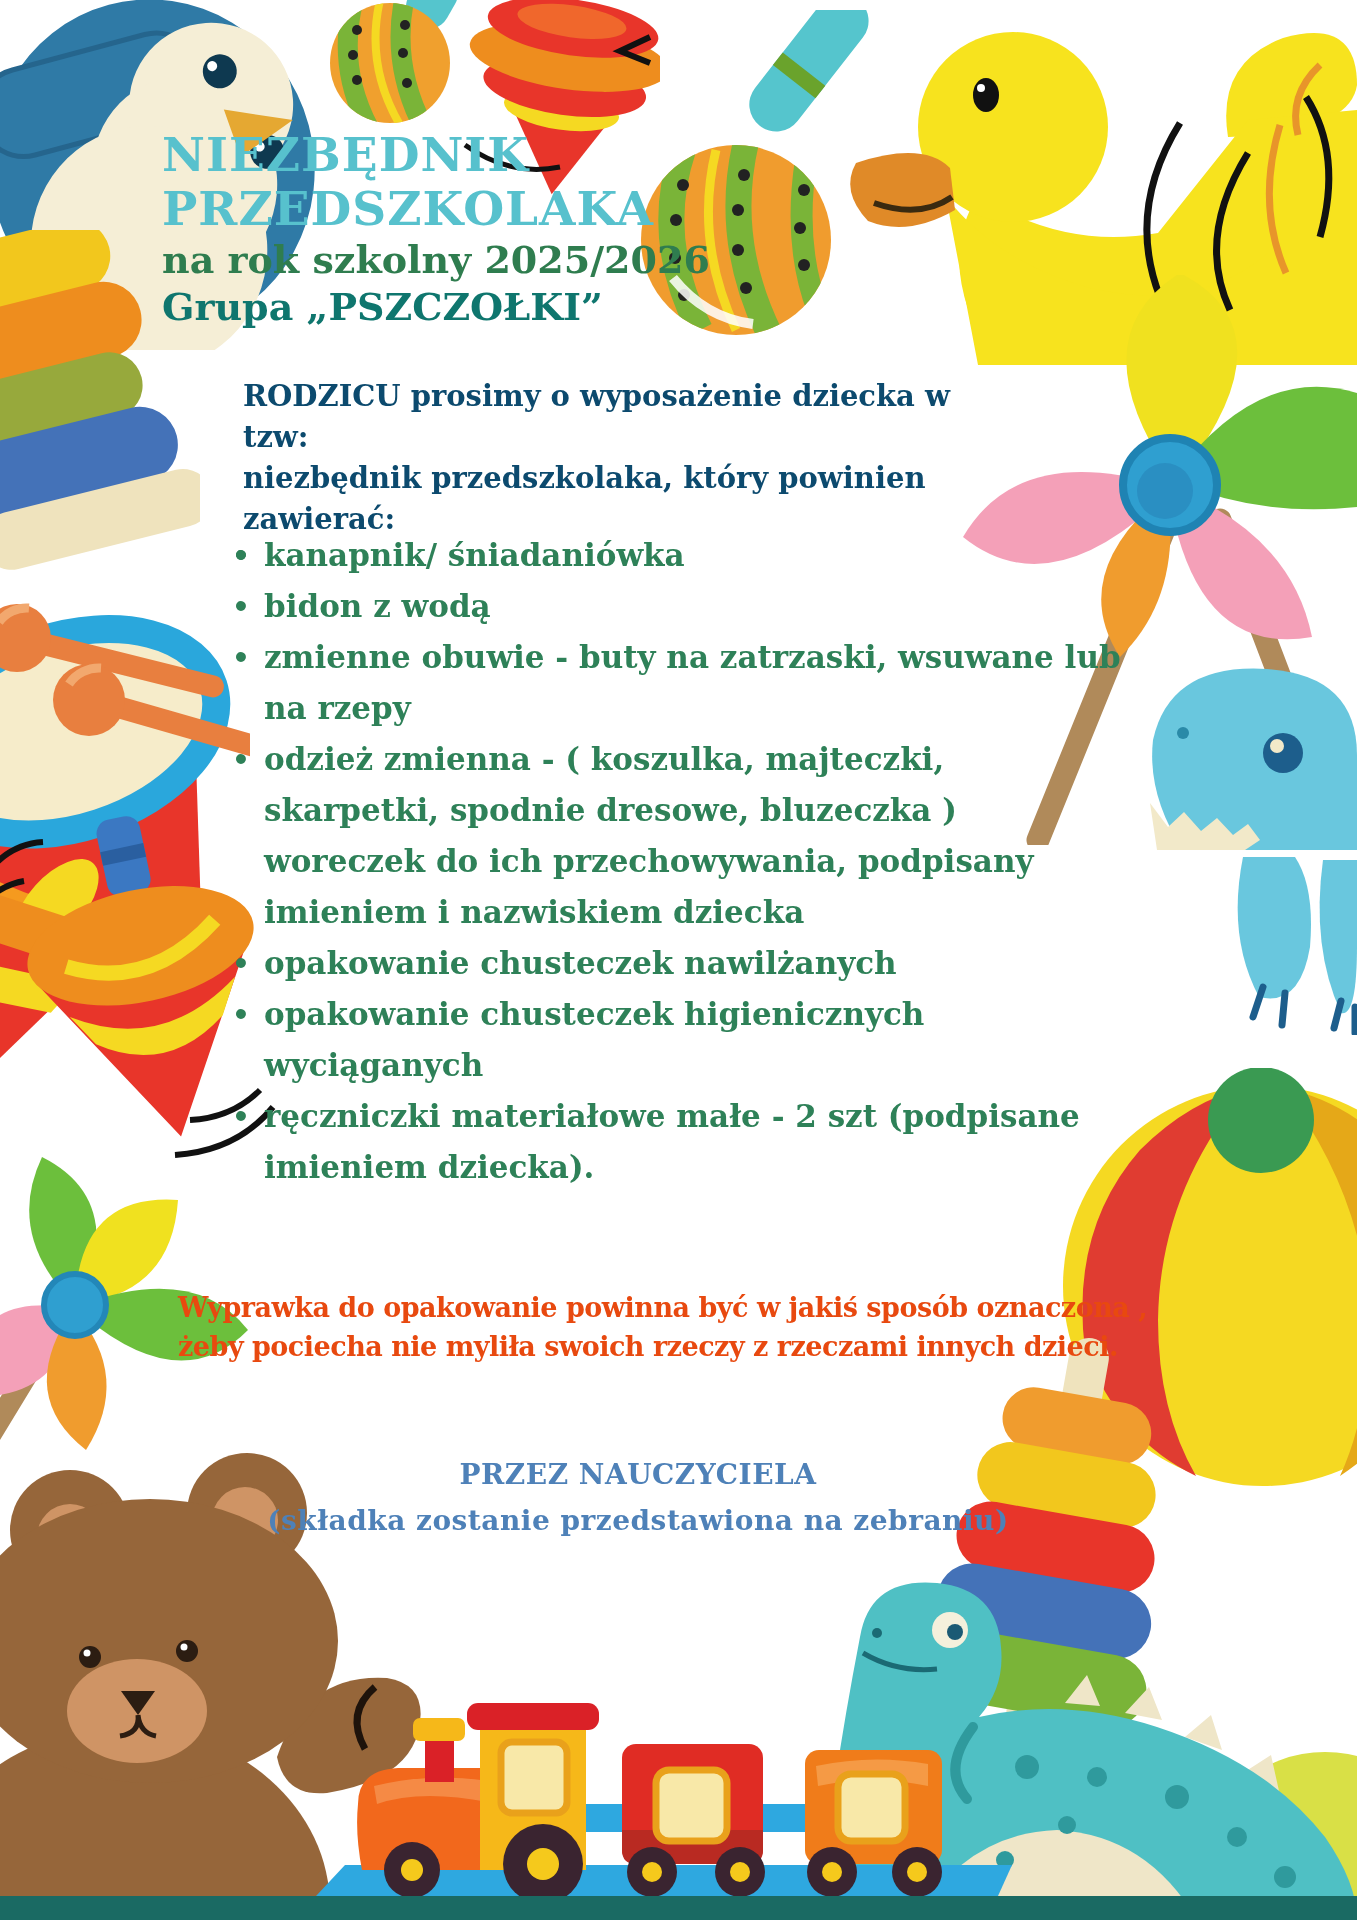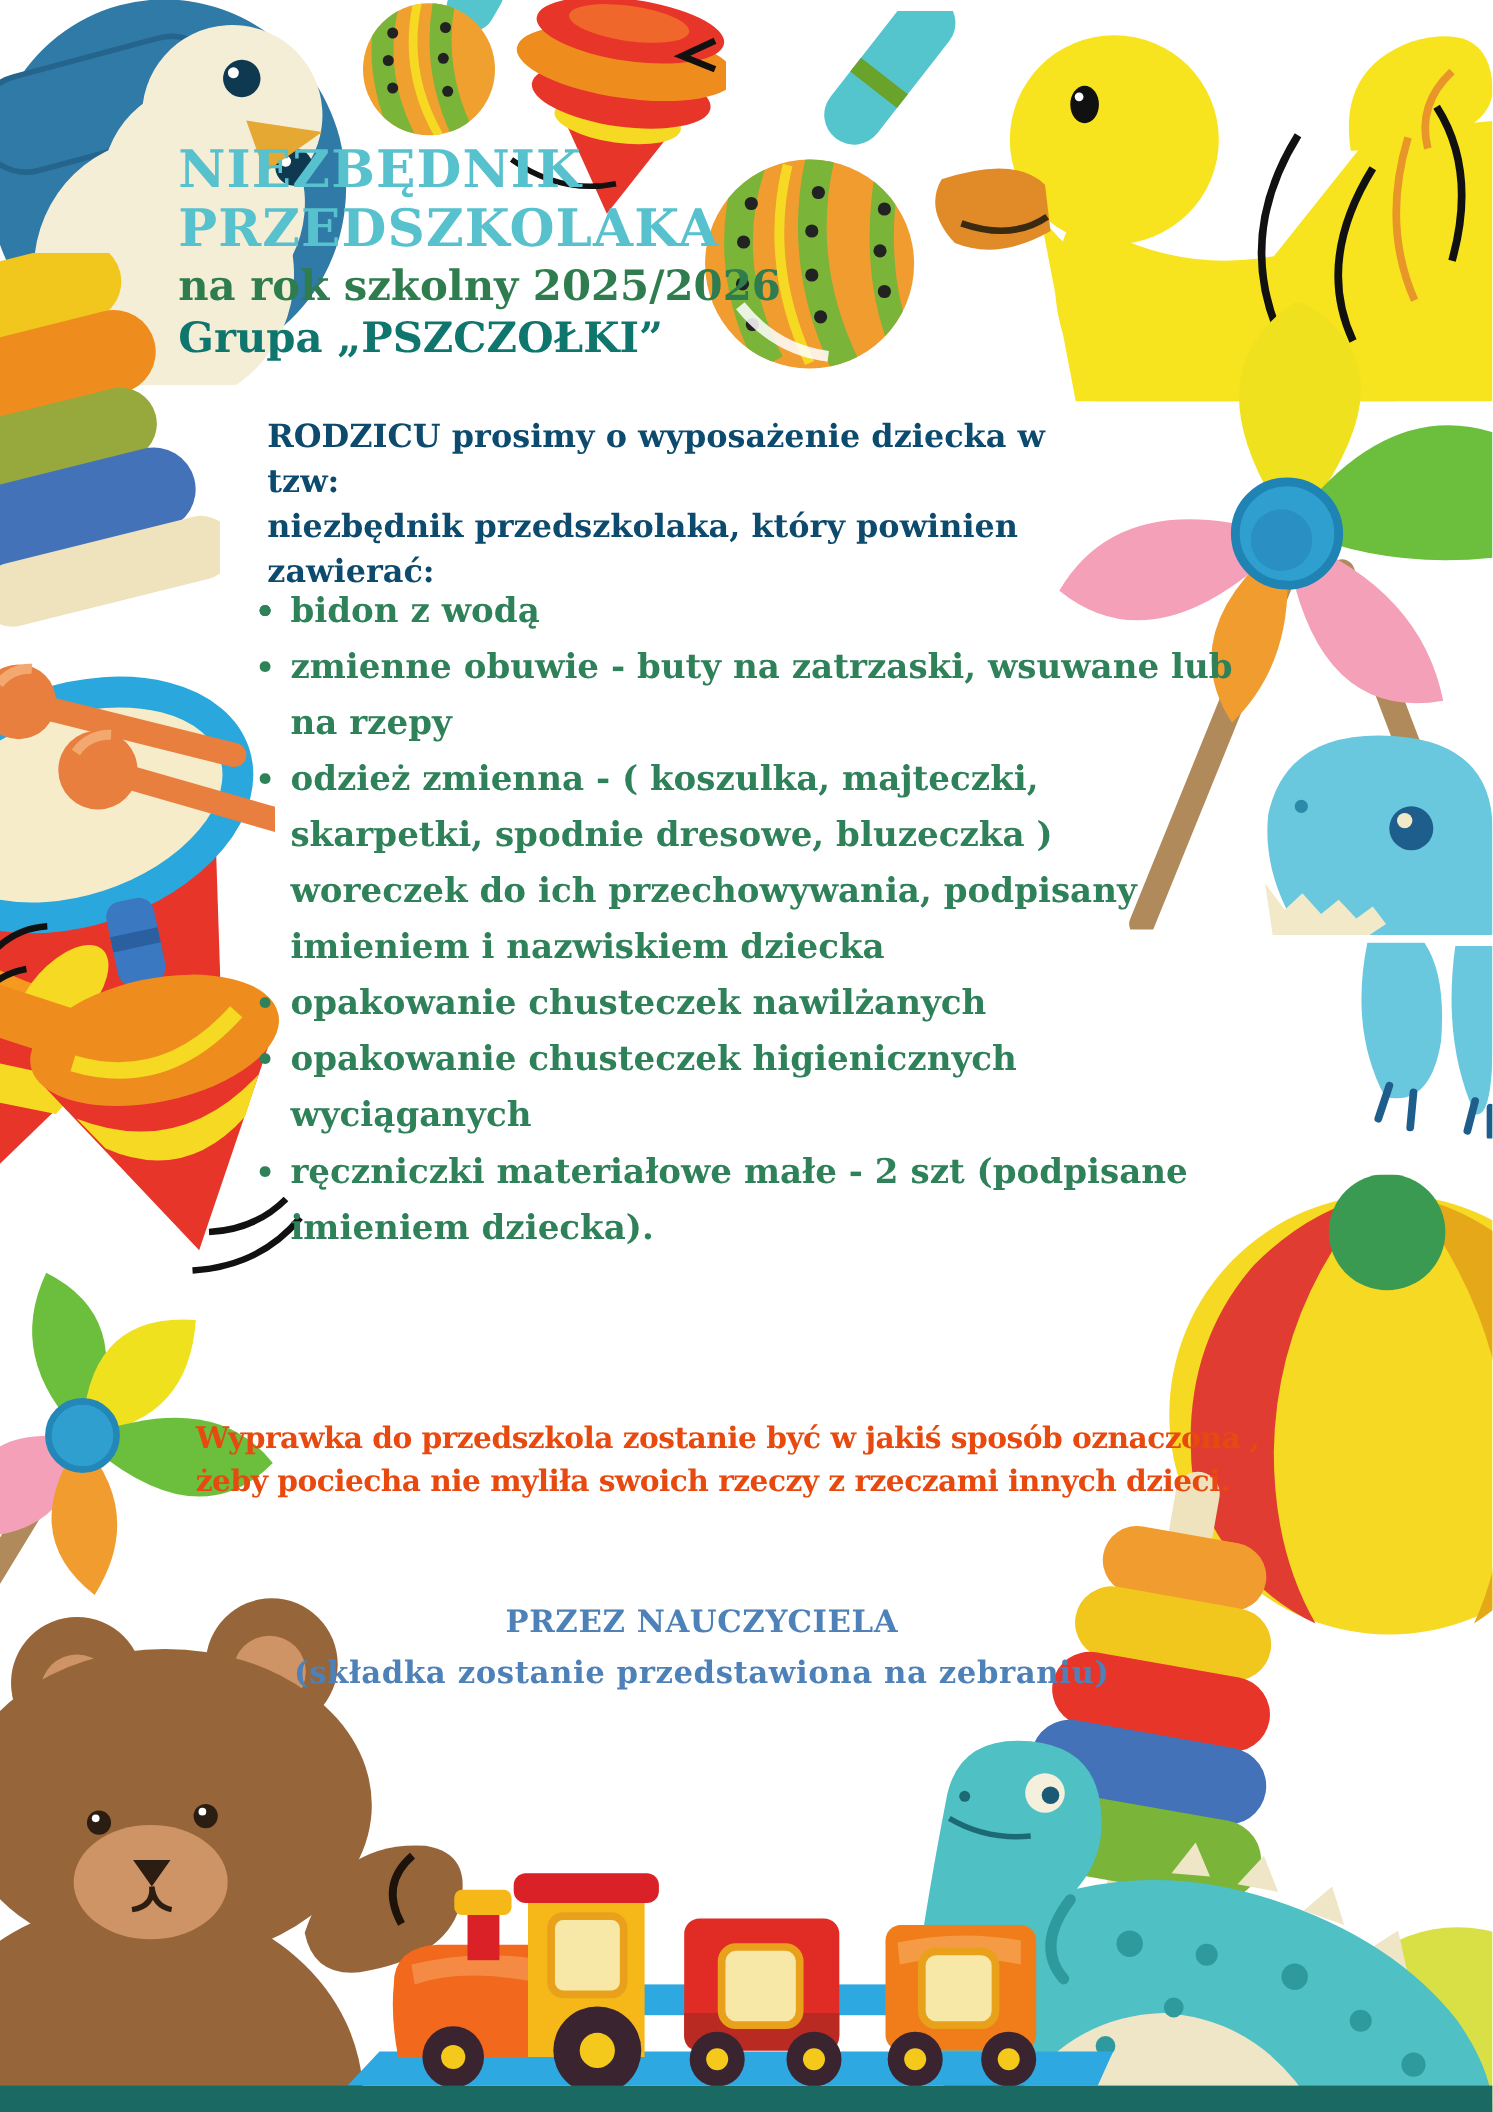--- a/index.html
+++ b/index.html
@@ -294,31 +294,31 @@
     <div class="sub-group">Grupa „PSZCZOŁKI”</div>
   </div>
 
   <div class="txt intro-block">
     <div>RODZICU prosimy o wyposażenie dziecka w tzw:</div>
     <div>niezbędnik przedszkolaka, który powinien zawierać:</div>
   </div>
 
   <ul class="txt checklist">
     <li><span class="dot">•</span></li>
-    <li><span class="dot">•</span></li>
+    <li><span class="dot">•</span><span>kanapnik/ śniadaniówka</span></li>
     <li><span class="dot">•</span><span>bidon z wodą</span></li>
     <li><span class="dot">•</span><span>zmienne obuwie - buty na zatrzaski, wsuwane lub na rzepy</span></li>
     <li><span class="dot">•</span><span>odzież zmienna - ( koszulka,  majteczki, skarpetki, spodnie dresowe, bluzeczka ) woreczek do ich przechowywania, podpisany imieniem i nazwiskiem dziecka</span></li>
     <li><span class="dot">•</span><span>opakowanie chusteczek nawilżanych</span></li>
     <li><span class="dot">•</span><span>opakowanie chusteczek higienicznych wyciąganych</span></li>
     <li><span class="dot">•</span><span>ręczniczki materiałowe małe - 2 szt (podpisane imieniem  dziecka).</span></li>
   </ul>
 
   <div class="txt note-block">
-    <div>Wyprawka do przedszkola zostanie być w jakiś sposób oznaczona ,</div>
+    <div>Wyprawka do opakowanie powinna być w jakiś sposób oznaczona ,</div>
     <div>żeby pociecha nie myliła swoich rzeczy z rzeczami innych dzieci.</div>
   </div>
 
   <div class="txt footer-block">
     <div>PRZEZ NAUCZYCIELA</div>
     <div>(składka zostanie przedstawiona na zebraniu)</div>
   </div>
 
 </div>
 

